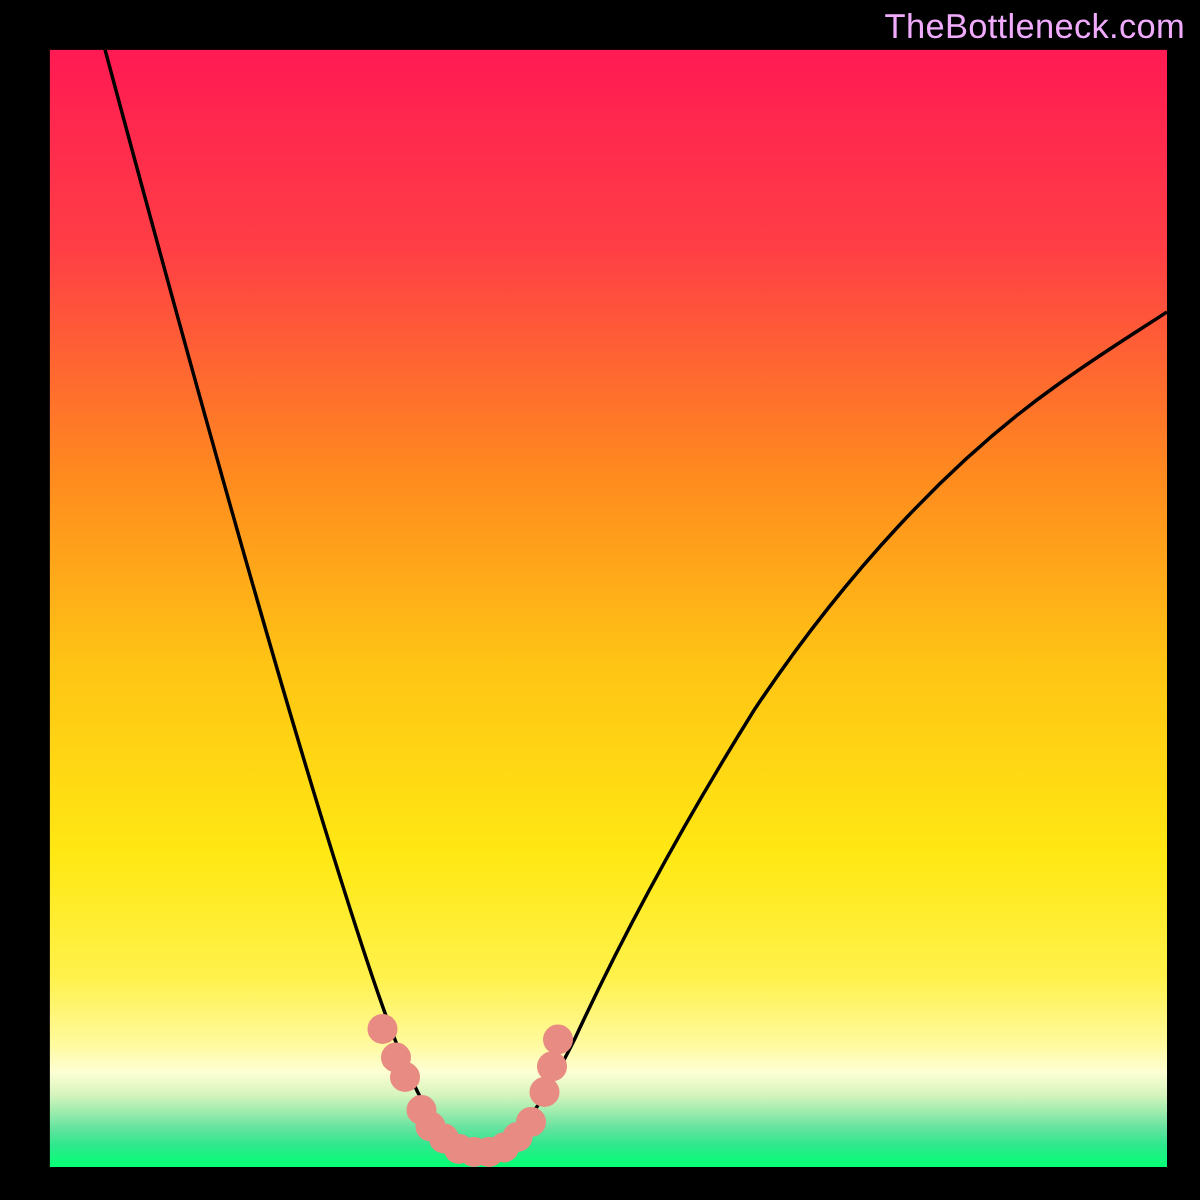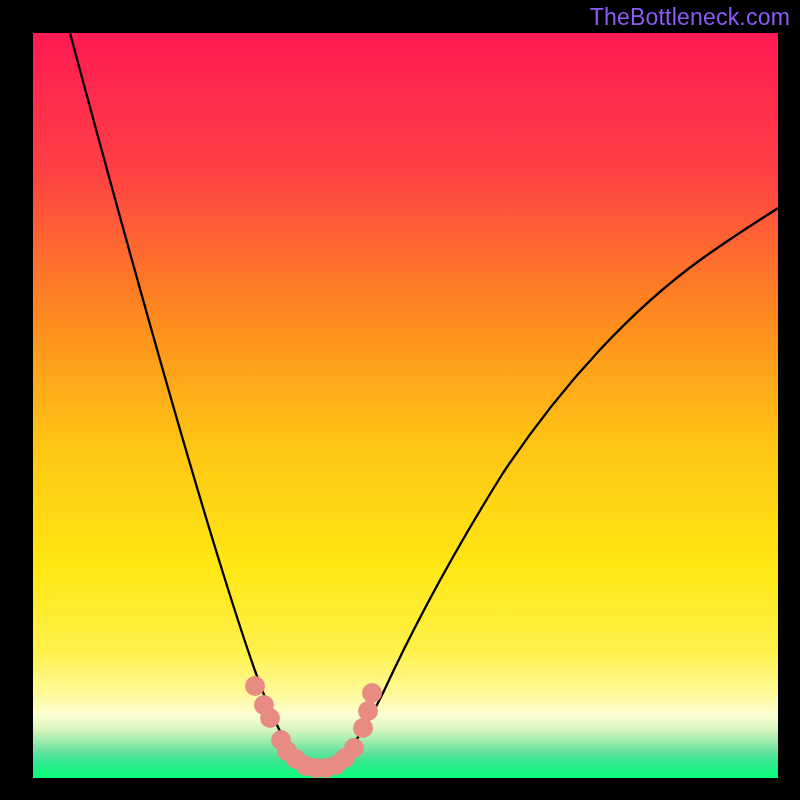--- a/index.html
+++ b/index.html
@@ -23,21 +23,21 @@
     position: absolute;
     left: 0;
     top: 0;
     width: 100%;
     height: 100%;
   }
   .watermark {
     position: absolute;
     top: 4px;
     right: 10px;
-    color: #8b5cf6;
+    color: #f0abfc;
     font-size: 23px;
     font-weight: 500;
     letter-spacing: 0.2px;
     z-index: 10;
   }
   .curve-layer {
     position: absolute;
     left: 0;
     top: 0;
     width: 100%;

